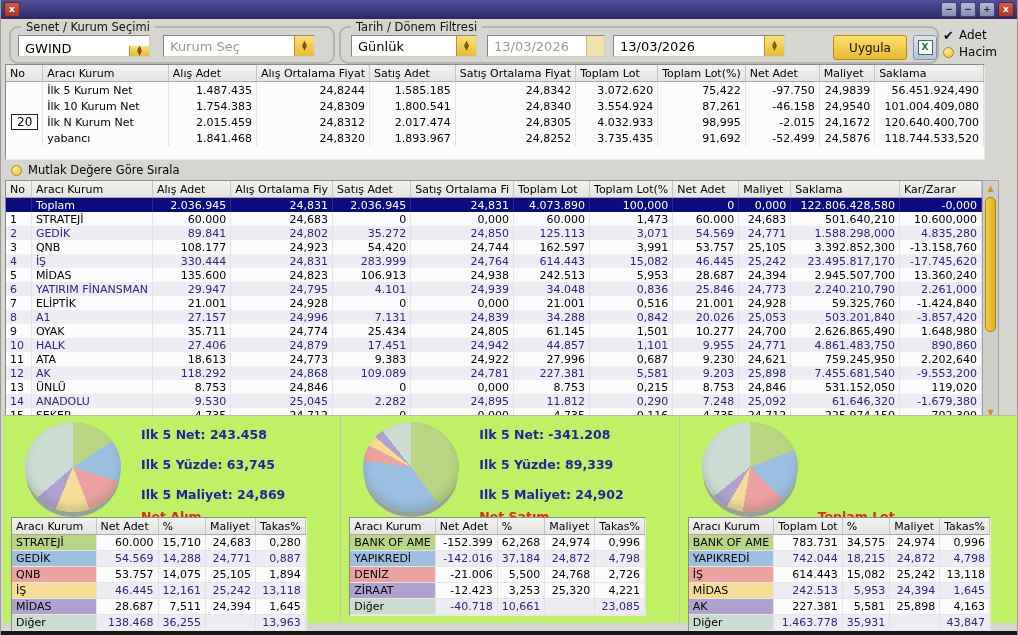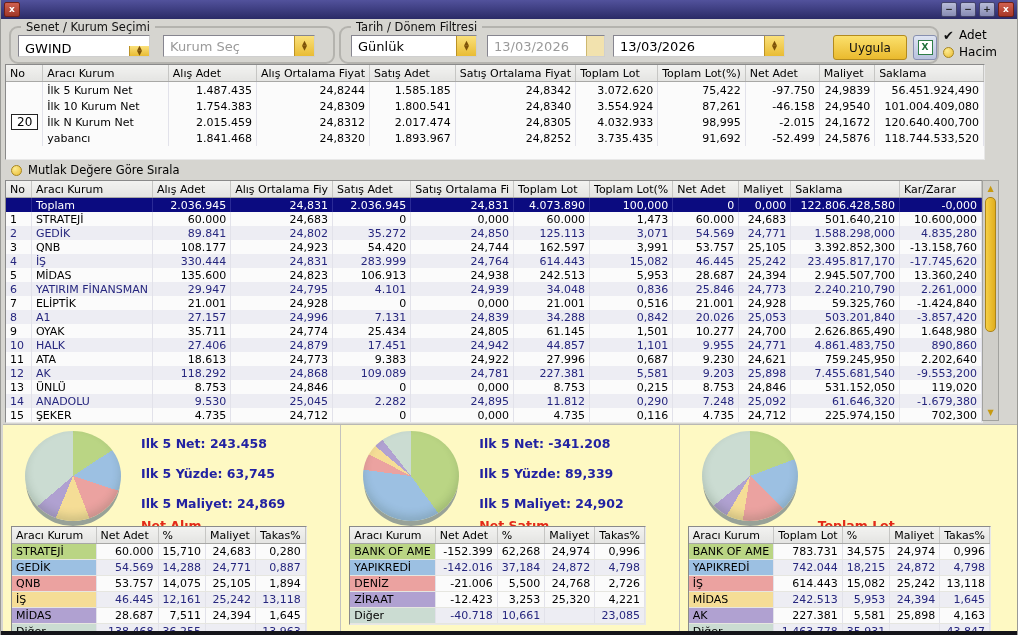--- a/index.html
+++ b/index.html
@@ -71,22 +71,22 @@
   
   .vscroll{position:absolute;top:180px;left:981px;width:17px;height:241px;background:#cfcec9;
     border:1px solid #a2a29e;box-sizing:border-box;}
   .sc-arrow{position:absolute;left:1px;width:13px;height:13px;display:flex;align-items:center;justify-content:center;
     font-size:8px;color:#c79a10;}
   .sc-up{top:1px;}
   .sc-down{bottom:1px;}
   .sc-thumb{position:absolute;left:2px;top:16px;width:11px;height:135px;border-radius:5px;
     background:linear-gradient(to right,#f6cf46,#e0ae1e);border:1px solid #ab841a;box-sizing:border-box;}
   
-  .bottom{position:absolute;top:424px;left:2px;width:1014px;height:207px;display:flex;
-    border-top:1px solid #b8b8b4;background:#fef9c3;}
+  .bottom{position:absolute;top:415px;left:2px;width:1014px;height:207px;display:flex;
+    border-top:1px solid #b8b8b4;background:#bef264;}
   .panel{position:relative;width:338px;height:100%;}
   .panel + .panel{border-left:1px solid #c4c3be;}
   .pie{position:absolute;top:6px;left:22px;width:96px;height:90px;border-radius:50%;
     box-shadow:0 6px 0 -1px #98a298, inset 0 -5px 8px rgba(40,60,40,.18);}
   .stats{position:absolute;top:10px;left:138px;color:#2222a2;font-size:12.5px;font-weight:bold;}
   .stats div{margin-bottom:13px;line-height:17px;}
   .stats.four div{margin-bottom:6px;line-height:16px;}
   .pie-label{position:absolute;top:93px;left:138px;color:#e32a18;font-size:12.5px;font-weight:bold;}
   .mini{top:101px;left:8px;}
   .panel .tbl-wrap{position:absolute;}

